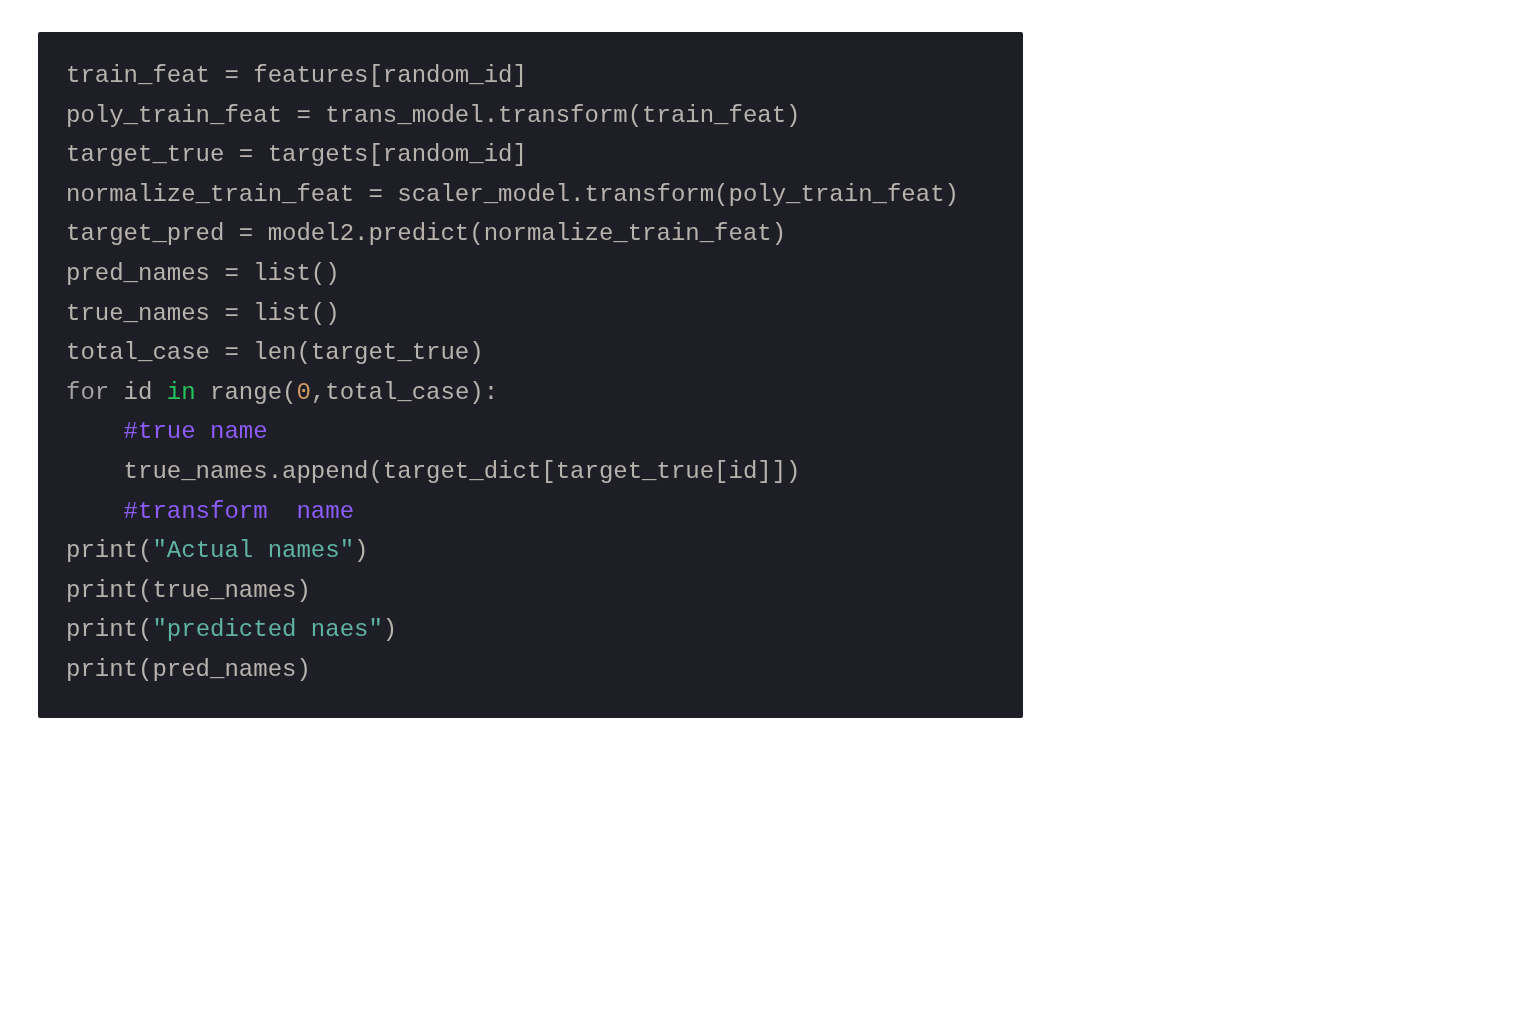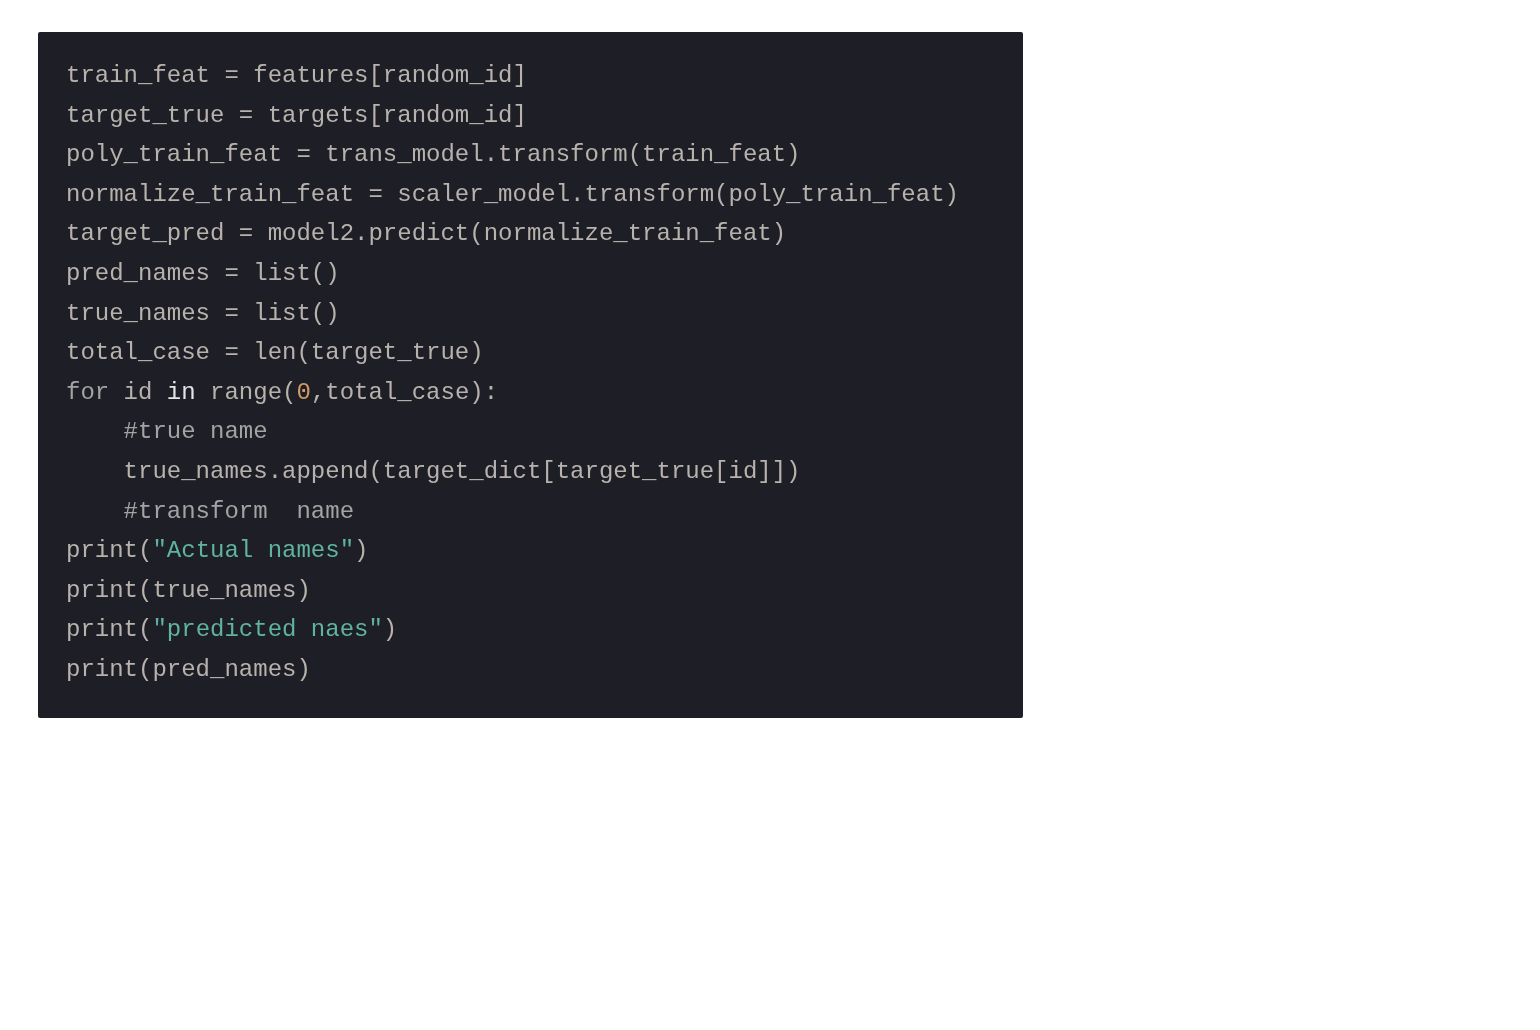--- a/index.html
+++ b/index.html
@@ -22,32 +22,32 @@
   }
   .code-line {
     font-size: 24px;
     line-height: 1.65;
     white-space: pre;
     color: #b8b2ad;
     letter-spacing: 0px;
   }
   .tok-default { color: #b8b2ad; }
   .tok-keyword { color: #a3a3a3; }
-  .tok-keyword2 { color: #e5e5e5; }
+  .tok-keyword2 { color: #22c55e; }
   .tok-number  { color: #d19a66; }
   .tok-string  { color: #5fb3a1; }
-  .tok-comment { color: #a3a3a3; margin-top: 27px; }
+  .tok-comment { color: #8b5cf6; margin-top: 27px; }
 </style>
 </head>
 <body>
 
 <div class="code-block" id="code-block">
     <div class="code-line"><span class="tok-default">train_feat = features[random_id]</span></div>
+    <div class="code-line"><span class="tok-default">poly_train_feat = trans_model.transform(train_feat)</span></div>
     <div class="code-line"><span class="tok-default">target_true = targets[random_id]</span></div>
-    <div class="code-line"><span class="tok-default">poly_train_feat = trans_model.transform(train_feat)</span></div>
     <div class="code-line"><span class="tok-default">normalize_train_feat = scaler_model.transform(poly_train_feat)</span></div>
     <div class="code-line"><span class="tok-default">target_pred = model2.predict(normalize_train_feat)</span></div>
     <div class="code-line"><span class="tok-default">pred_names = list()</span></div>
     <div class="code-line"><span class="tok-default">true_names = list()</span></div>
     <div class="code-line"><span class="tok-default">total_case = len(target_true)</span></div>
     <div class="code-line"><span class="tok-keyword">for</span><span class="tok-default"> id </span><span class="tok-keyword2">in</span><span class="tok-default"> range(</span><span class="tok-number">0</span><span class="tok-default">,total_case):</span></div>
     <div class="code-line"><span class="tok-default">    </span><span class="tok-comment">#true name</span></div>
     <div class="code-line"><span class="tok-default">    </span><span class="tok-default">true_names.append(target_dict[target_true[id]])</span></div>
     <div class="code-line"><span class="tok-default">    </span><span class="tok-comment">#transform  name</span></div>
     <div class="code-line"><span class="tok-default">print(</span><span class="tok-string">"Actual names"</span><span class="tok-default">)</span></div>

